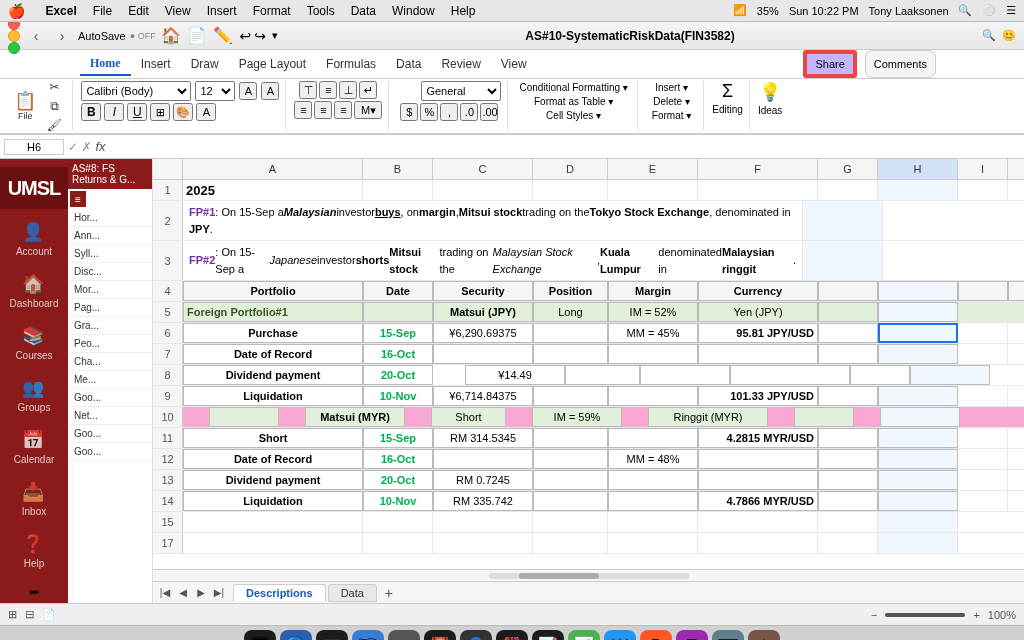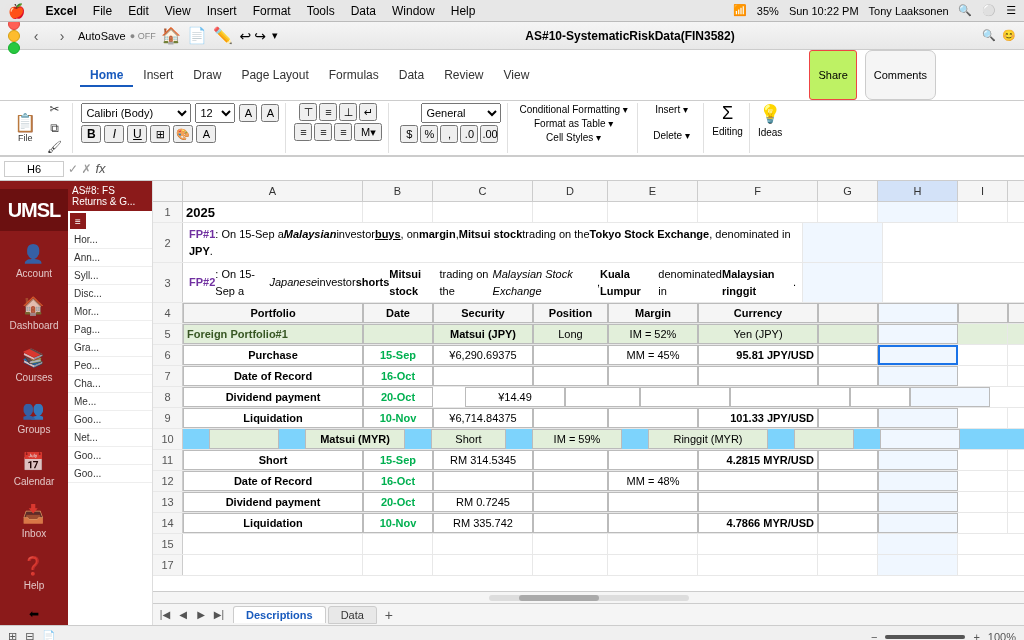--- a/index.html
+++ b/index.html
@@ -365,31 +365,31 @@
       <span style="font-size:14px;">↪</span>
     </div>
     <span>▾</span>
     <div class="file-title">AS#10-SystematicRiskData(FIN3582)</div>
     <span>🔍</span>
     <span>😊</span>
   </div>
 
   <div style="display:flex;align-items:center;background:#fff;border-bottom:1px solid #ccc;padding:0 80px;">
     <div class="ribbon-tabs" style="padding:0;flex:1;display:flex;">
-      <div class="ribbon-tab" style="color:#185abd;border-bottom:2px solid #185abd;font-weight:600;">Home</div>
+      <div class="ribbon-tab" style="color:#185abd;border-bottom:2px solid #185abd;font-weight:600;font-family:Liberation Serif, serif;">Home</div>
       <div class="ribbon-tab">Insert</div>
       <div class="ribbon-tab">Draw</div>
       <div class="ribbon-tab">Page Layout</div>
       <div class="ribbon-tab">Formulas</div>
       <div class="ribbon-tab">Data</div>
       <div class="ribbon-tab">Review</div>
       <div class="ribbon-tab">View</div>
     </div>
     <div style="display:flex;gap:8px;padding-right:8px;font-size:11px;">
-      <button style="font-size:11px;padding:18px 8px;cursor:pointer;border:1px solid #ef4444;background:#bef264;border-radius:3px;">Share</button>
+      <button style="font-size:11px;padding:4px 8px;cursor:pointer;border:4px solid #ef4444;background:#c4b5fd;border-radius:3px;">Share</button>
       <button style="font-size:11px;padding:2px 8px;cursor:pointer;border:1px solid #ccc;background:#f5f5f5;border-radius:7px;">Comments</button>
     </div>
   </div>
 
   <div class="ribbon-buttons" style="min-height:52px;background:#fff;border-bottom:1px solid #ccc;display:flex;align-items:center;padding:2px 4px;gap:2px;overflow:hidden;">
 
     <div class="rb-group">
       <div class="rb-btn">
         <span class="icon">📋</span>
           <span class="label">File</span>
@@ -455,21 +455,21 @@
         <button style="font-size:11px;width:18px;height:18px;">.00</button>
       </div>
     </div>
 
     <div class="rb-group" style="flex-direction:column;gap:1px;font-size:10px;">
       <button style="font-size:10px;cursor:pointer;text-align:left;background:none;border:none;padding:1px 3px;">Conditional Formatting ▾</button>
       <button style="font-size:10px;cursor:pointer;text-align:left;background:none;border:none;padding:1px 3px;">Format as Table ▾</button>
       <button style="font-size:10px;cursor:pointer;text-align:left;background:none;border:none;padding:1px 3px;">Cell Styles ▾</button>
     </div>
 
-    <div class="rb-group" style="flex-direction:column;gap:13px;font-size:10px;">
+    <div class="rb-group" style="flex-direction:column;gap:1px;font-size:10px;">
       <button style="font-size:10px;cursor:pointer;background:none;border:none;padding:1px 6px;">Insert ▾</button>
       <button style="font-size:10px;cursor:pointer;background:none;border:none;padding:1px 6px;">Delete ▾</button>
       <button style="font-size:10px;cursor:pointer;background:none;border:none;padding:1px 6px;">Format ▾</button>
     </div>
 
     <div class="rb-group" style="flex-direction:column;align-items:center;gap:2px;font-size:10px;">
       <span style="font-size:18px;">Σ</span>
       <span>Editing</span>
     </div>
 
@@ -701,21 +701,21 @@
         <div class="cell cw-C" style="justify-content:center;border:1px solid #bbb;">¥6,714.84375</div>
         <div class="cell cw-D" style="border:1px solid #bbb;"></div>
         <div class="cell cw-E" style="border:1px solid #bbb;"></div>
         <div class="cell cw-F" style="justify-content:flex-end;font-weight:bold;border:1px solid #bbb;">101.33 JPY/USD</div>
         <div class="cell cw-G" style="border:1px solid #bbb;"></div>
         <div class="cell cw-H selected-col" style="border:1px solid #bbb;"></div>
         <div class="cell cw-I"></div>
         <div class="cell cw-J"></div>
       </div>
 
-      <div class="sheet-row" style="background:#7dd3fc;gap:26px;">
+      <div class="sheet-row" style="background:#f9a8d4;gap:26px;">
         <div class="row-num">10</div>
         <div class="cell cw-B" style="background:#e2efda;border:1px solid #bbb;"></div>
         <div class="cell cw-C" style="font-weight:bold;justify-content:center;background:#e2efda;border:1px solid #bbb;">Matsui (MYR)</div>
         <div class="cell cw-D" style="justify-content:center;background:#e2efda;border:1px solid #bbb;">Short</div>
         <div class="cell cw-E" style="justify-content:center;background:#e2efda;border:1px solid #bbb;">IM = 59%</div>
         <div class="cell cw-F" style="justify-content:center;background:#e2efda;border:1px solid #bbb;">Ringgit (MYR)</div>
         <div class="cell cw-G" style="background:#e2efda;border:1px solid #bbb;"></div>
         <div class="cell cw-H selected-col" style="border:1px solid #bbb;"></div>
         <div class="cell cw-I"></div>
         <div class="cell cw-J"></div>

